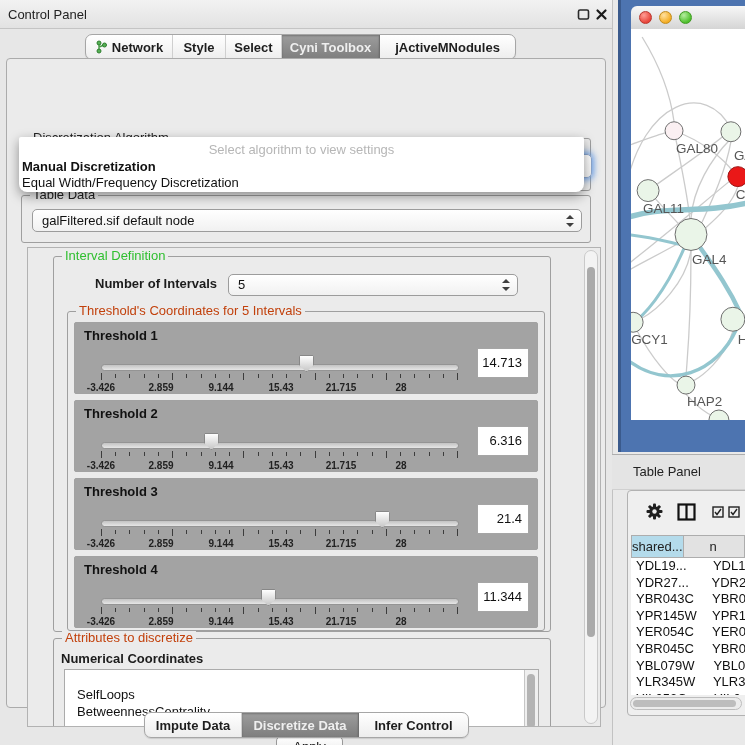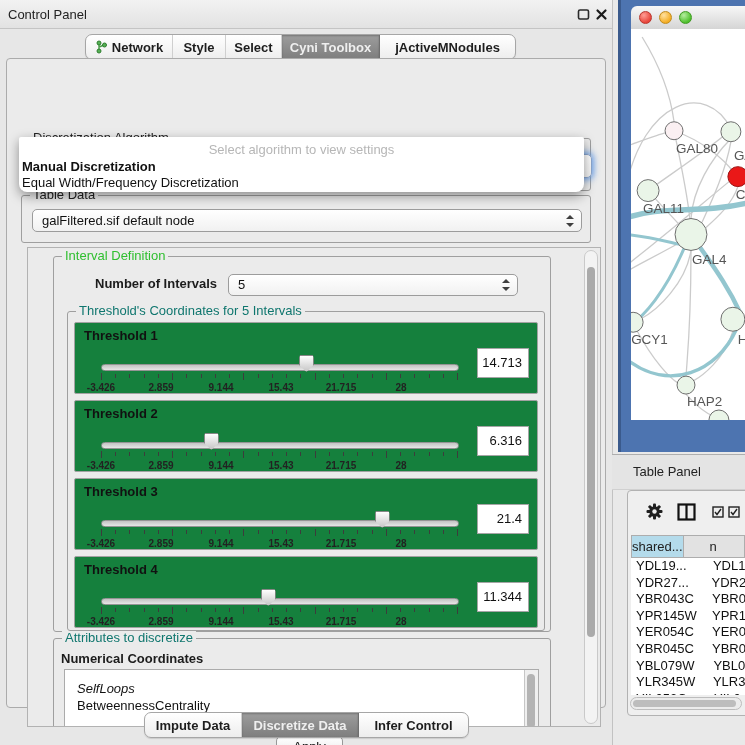--- a/index.html
+++ b/index.html
@@ -22,21 +22,21 @@
   .tabseg.selected{background:linear-gradient(#9d9d9d,#7e7e7e);color:#efefef;border-right:1px solid #6f6f6f;box-shadow:inset 0 1px 2px rgba(0,0,0,.25);}
   #top-tabs{left:85px;top:34px;}
   #bottom-tabs{left:144px;top:712px;}
 
   
   #cp-content{position:absolute;left:6px;top:58px;width:600px;height:650px;background:#ebebeb;border:1px solid #ababab;border-radius:4px;box-sizing:border-box;}
 
   .group{position:absolute;border:1px solid #9f9f9f;border-radius:3px;box-sizing:border-box;}
   .group-title{position:absolute;top:-8px;left:8px;background:#ebebeb;padding:0 3px;font-size:13px;line-height:14px;white-space:nowrap;}
   .gt-green{color:#2fbf2f;}
-  .gt-blue{color:#0f766e;}
+  .gt-blue{color:#c2410c;}
   .gt-dark{color:#222;}
 
   
   .combo{position:absolute;background:linear-gradient(#ffffff,#f1f1f1);border:1px solid #9c9c9c;border-radius:5px;box-sizing:border-box;font-size:13px;color:#111;padding-left:9px;}
   .combo-arrows{position:absolute;right:7px;top:50%;transform:translateY(-50%);width:8px;height:12px;}
   .combo-arrows:before,.combo-arrows:after{content:"";position:absolute;left:0;border-left:4px solid transparent;border-right:4px solid transparent;}
   .combo-arrows:before{top:0;border-bottom:4px solid #3f3f3f;}
   .combo-arrows:after{bottom:0;border-top:4px solid #3f3f3f;}
 
   
@@ -55,38 +55,38 @@
   
   #viewport{position:absolute;left:20px;top:188px;width:574px;height:480px;border:1px solid #b2b2b2;box-sizing:border-box;overflow:hidden;background:#ebebeb;}
   #v-scrollbar{position:absolute;right:2px;top:2px;width:14px;height:474px;background:#f3f3f3;border:1px solid #c9c9c9;border-radius:7px;box-sizing:border-box;}
   #v-thumb{position:absolute;left:2px;top:16px;width:8px;height:370px;background:#aaaaaa;border-radius:5px;}
 
   #interval-group{left:25px;top:8px;width:498px;height:376px;}
   #noi-label{position:absolute;left:41px;top:19px;font-weight:bold;font-size:13px;}
   #noi-combo{left:174px;top:17px;width:290px;height:22px;}
   #thresholds-group{left:13px;top:54px;width:478px;height:320px;}
 
-  .threshold-box{position:relative;margin:0 6px 6px 6px;height:72px;border:1px solid #a2a2a2;border-radius:2px;box-sizing:border-box;background:#15803d;}
+  .threshold-box{position:relative;margin:0 6px 6px 6px;height:72px;border:1px solid #a2a2a2;border-radius:2px;box-sizing:border-box;background:#a3a3a3;}
   .threshold-box:first-child{margin-top:10px;}
   .t-label{position:absolute;left:9px;top:5px;font-weight:bold;font-size:13px;color:#111;}
   .slider-track{position:absolute;left:26px;top:41px;width:356px;height:5px;border:1px solid #949494;border-radius:4px;background:linear-gradient(#c3c3c3,#e6e6e6);}
   .slider-thumb{position:absolute;top:32px;width:15px;height:17px;background:linear-gradient(#fefefe,#c7c7c7);border:1px solid #878787;box-sizing:border-box;clip-path:polygon(8% 0%,92% 0%,100% 14%,100% 58%,50% 100%,0% 58%,0% 14%);}
   .ticks{position:absolute;left:26px;top:50px;width:356px;height:9px;}
   .tick{position:absolute;width:1px;background:#3c3c3c;}
   .tick.minor{height:4px;top:1px;}
   .tick.major{height:7px;top:0;}
   .tick-labels{position:absolute;left:26px;top:58px;width:300px;height:12px;}
   .tick-label{position:absolute;transform:translateX(-50%);font-size:10px;font-weight:bold;color:#222;white-space:nowrap;top:1px;}
   .t-value{position:absolute;right:8px;top:25px;width:52px;height:30px;background:#ffffff;border:1px solid #a5a5a5;box-sizing:border-box;font-size:13px;line-height:28px;text-align:right;padding-right:6px;color:#111;}
 
   #attributes-group{left:25px;top:390px;width:498px;height:120px;}
   #numattr-label{position:absolute;left:7px;top:12px;font-weight:bold;font-size:13px;}
   #attr-list{position:absolute;left:10px;top:30px;width:475px;height:88px;background:#ffffff;border:1px solid #ababab;box-sizing:border-box;overflow:hidden;}
   .list-item{height:17px;line-height:17px;padding-left:12px;font-size:13px;color:#111;white-space:nowrap;}
-  .list-item:first-child{margin-top:10px;font-style:italic;}
+  .list-item:first-child{margin-top:16px;}
   #attr-scrollbar{position:absolute;right:0;top:0;width:13px;height:100%;background:#efefef;border-left:1px solid #c6c6c6;}
   #attr-thumb{position:absolute;left:2px;top:4px;width:8px;height:54px;background:#b3b3b3;border-radius:5px;}
 
   #apply-button{position:absolute;left:269px;top:677px;width:67px;height:22px;background:linear-gradient(#ffffff,#e6e6e6);border:1px solid #989898;border-radius:5px;box-sizing:border-box;text-align:center;line-height:20px;font-size:13px;color:#111;}
 
   
   #net-frame{position:absolute;left:618px;top:0;width:127px;height:452px;background:#4d74b0;box-shadow:inset 3px 0 0 #3a5a8c;}
   #net-titlebar{position:absolute;left:631px;top:6px;width:114px;height:23px;background:linear-gradient(#f7f7f7,#d5d5d5);border-bottom:1px solid #9a9a9a;border-radius:6px 0 0 0;}
   .traffic{position:absolute;top:5px;width:13px;height:13px;border-radius:50%;box-sizing:border-box;}
   #tl-close{left:8px;background:radial-gradient(circle at 35% 30%,#ff9d94,#e8453a 70%);border:1px solid #b8362d;}

